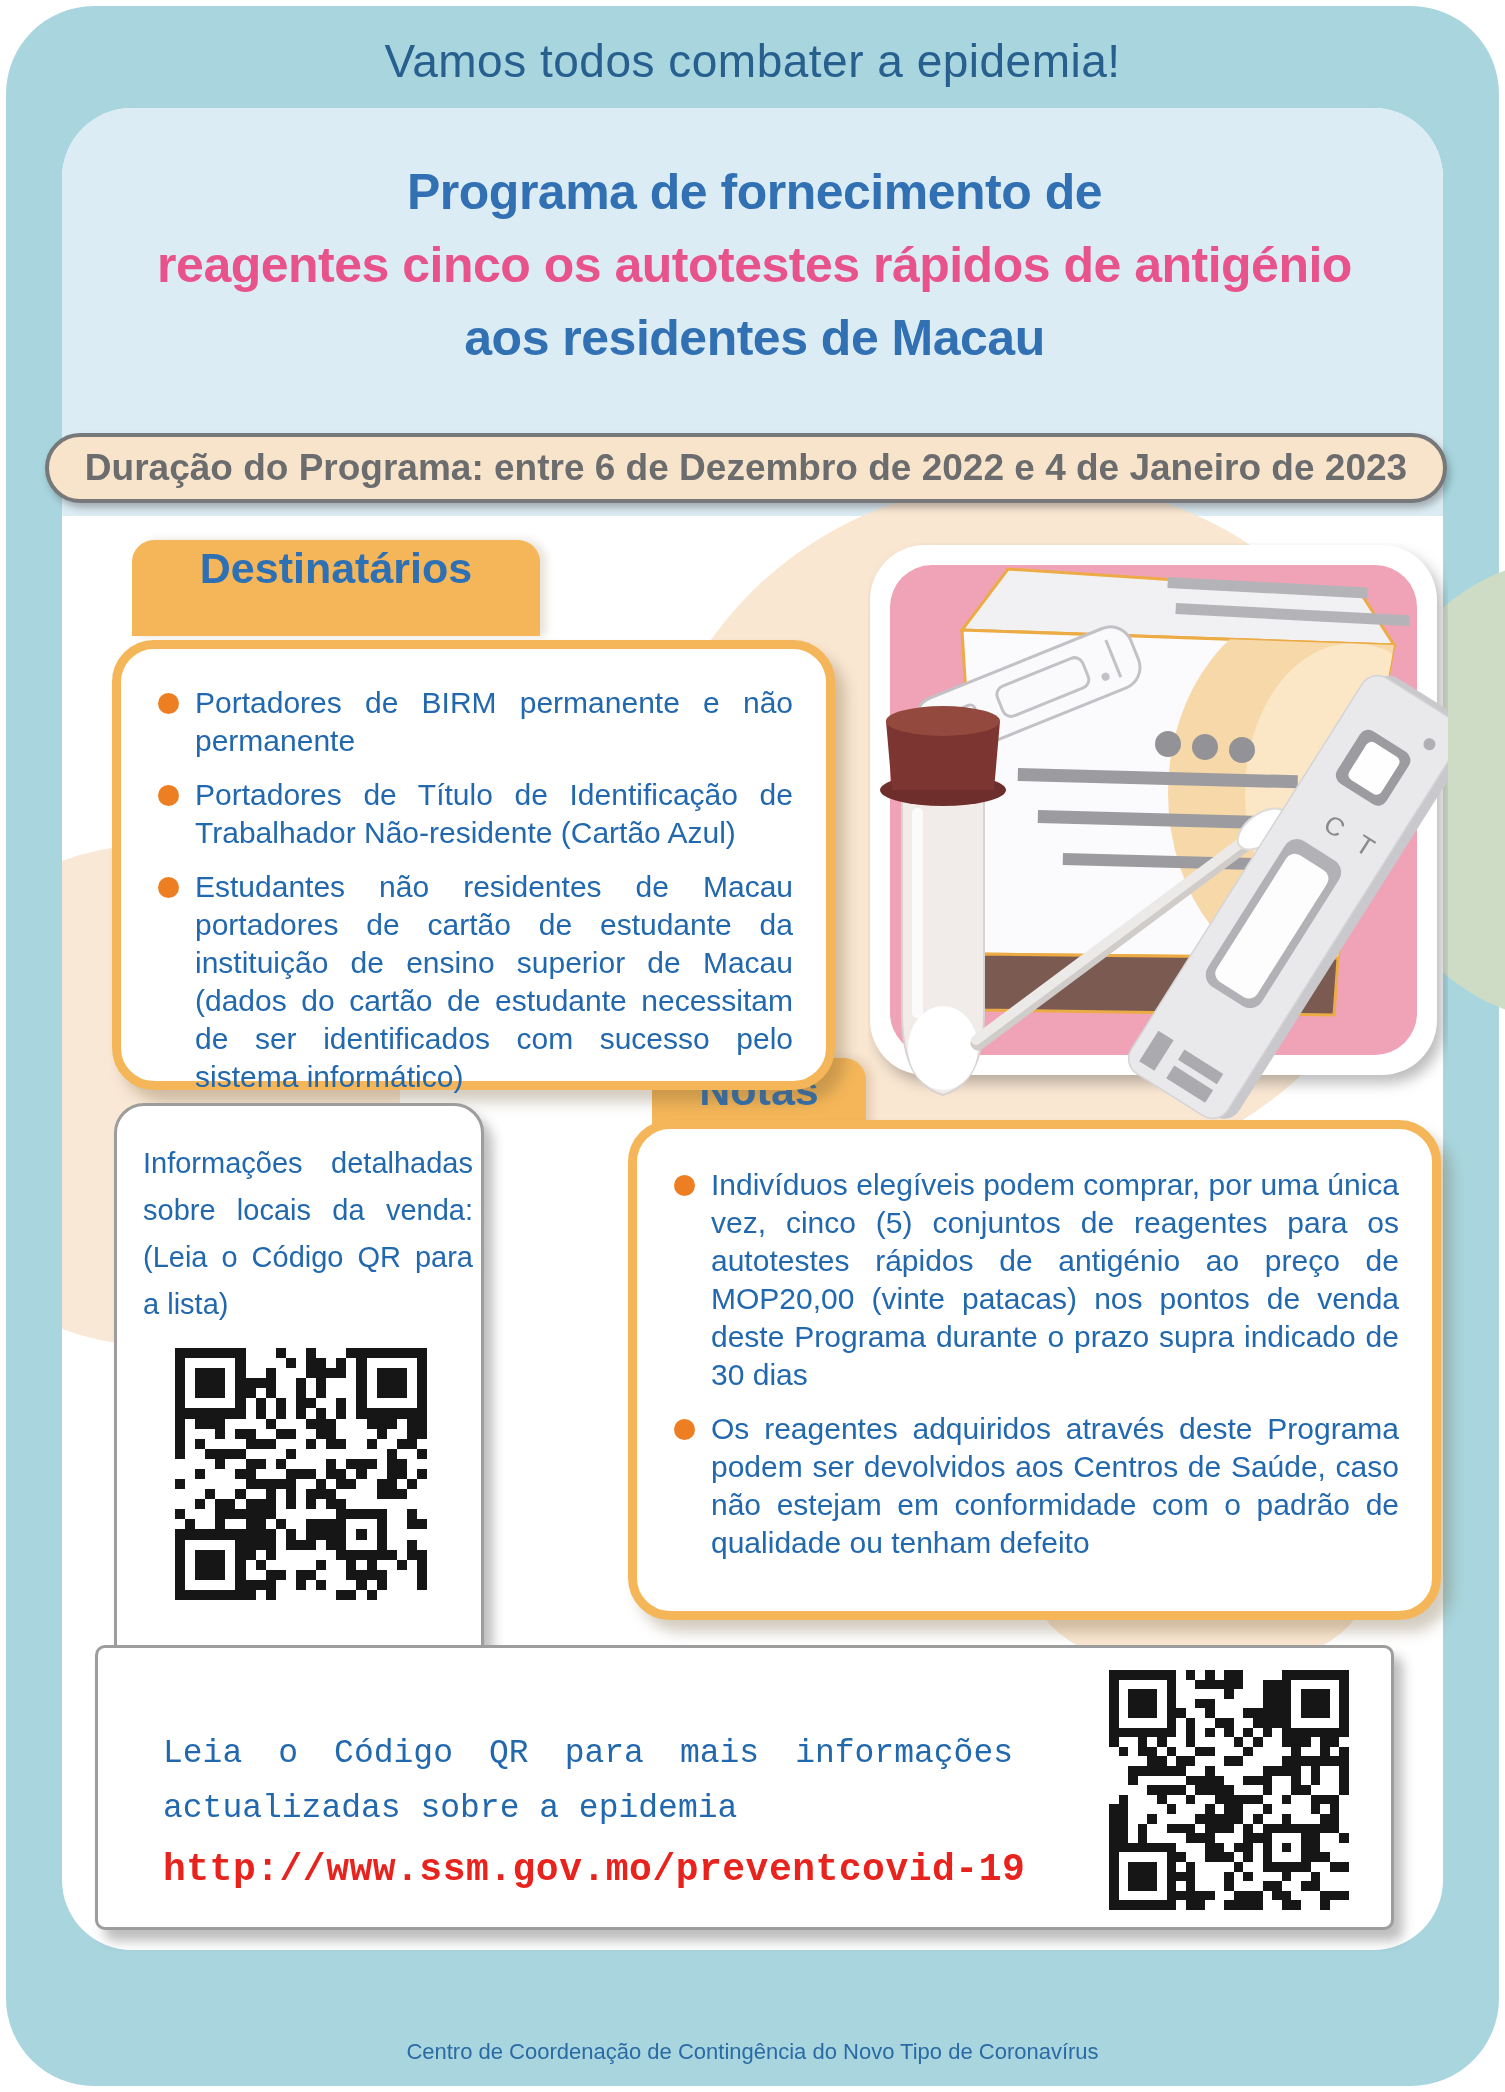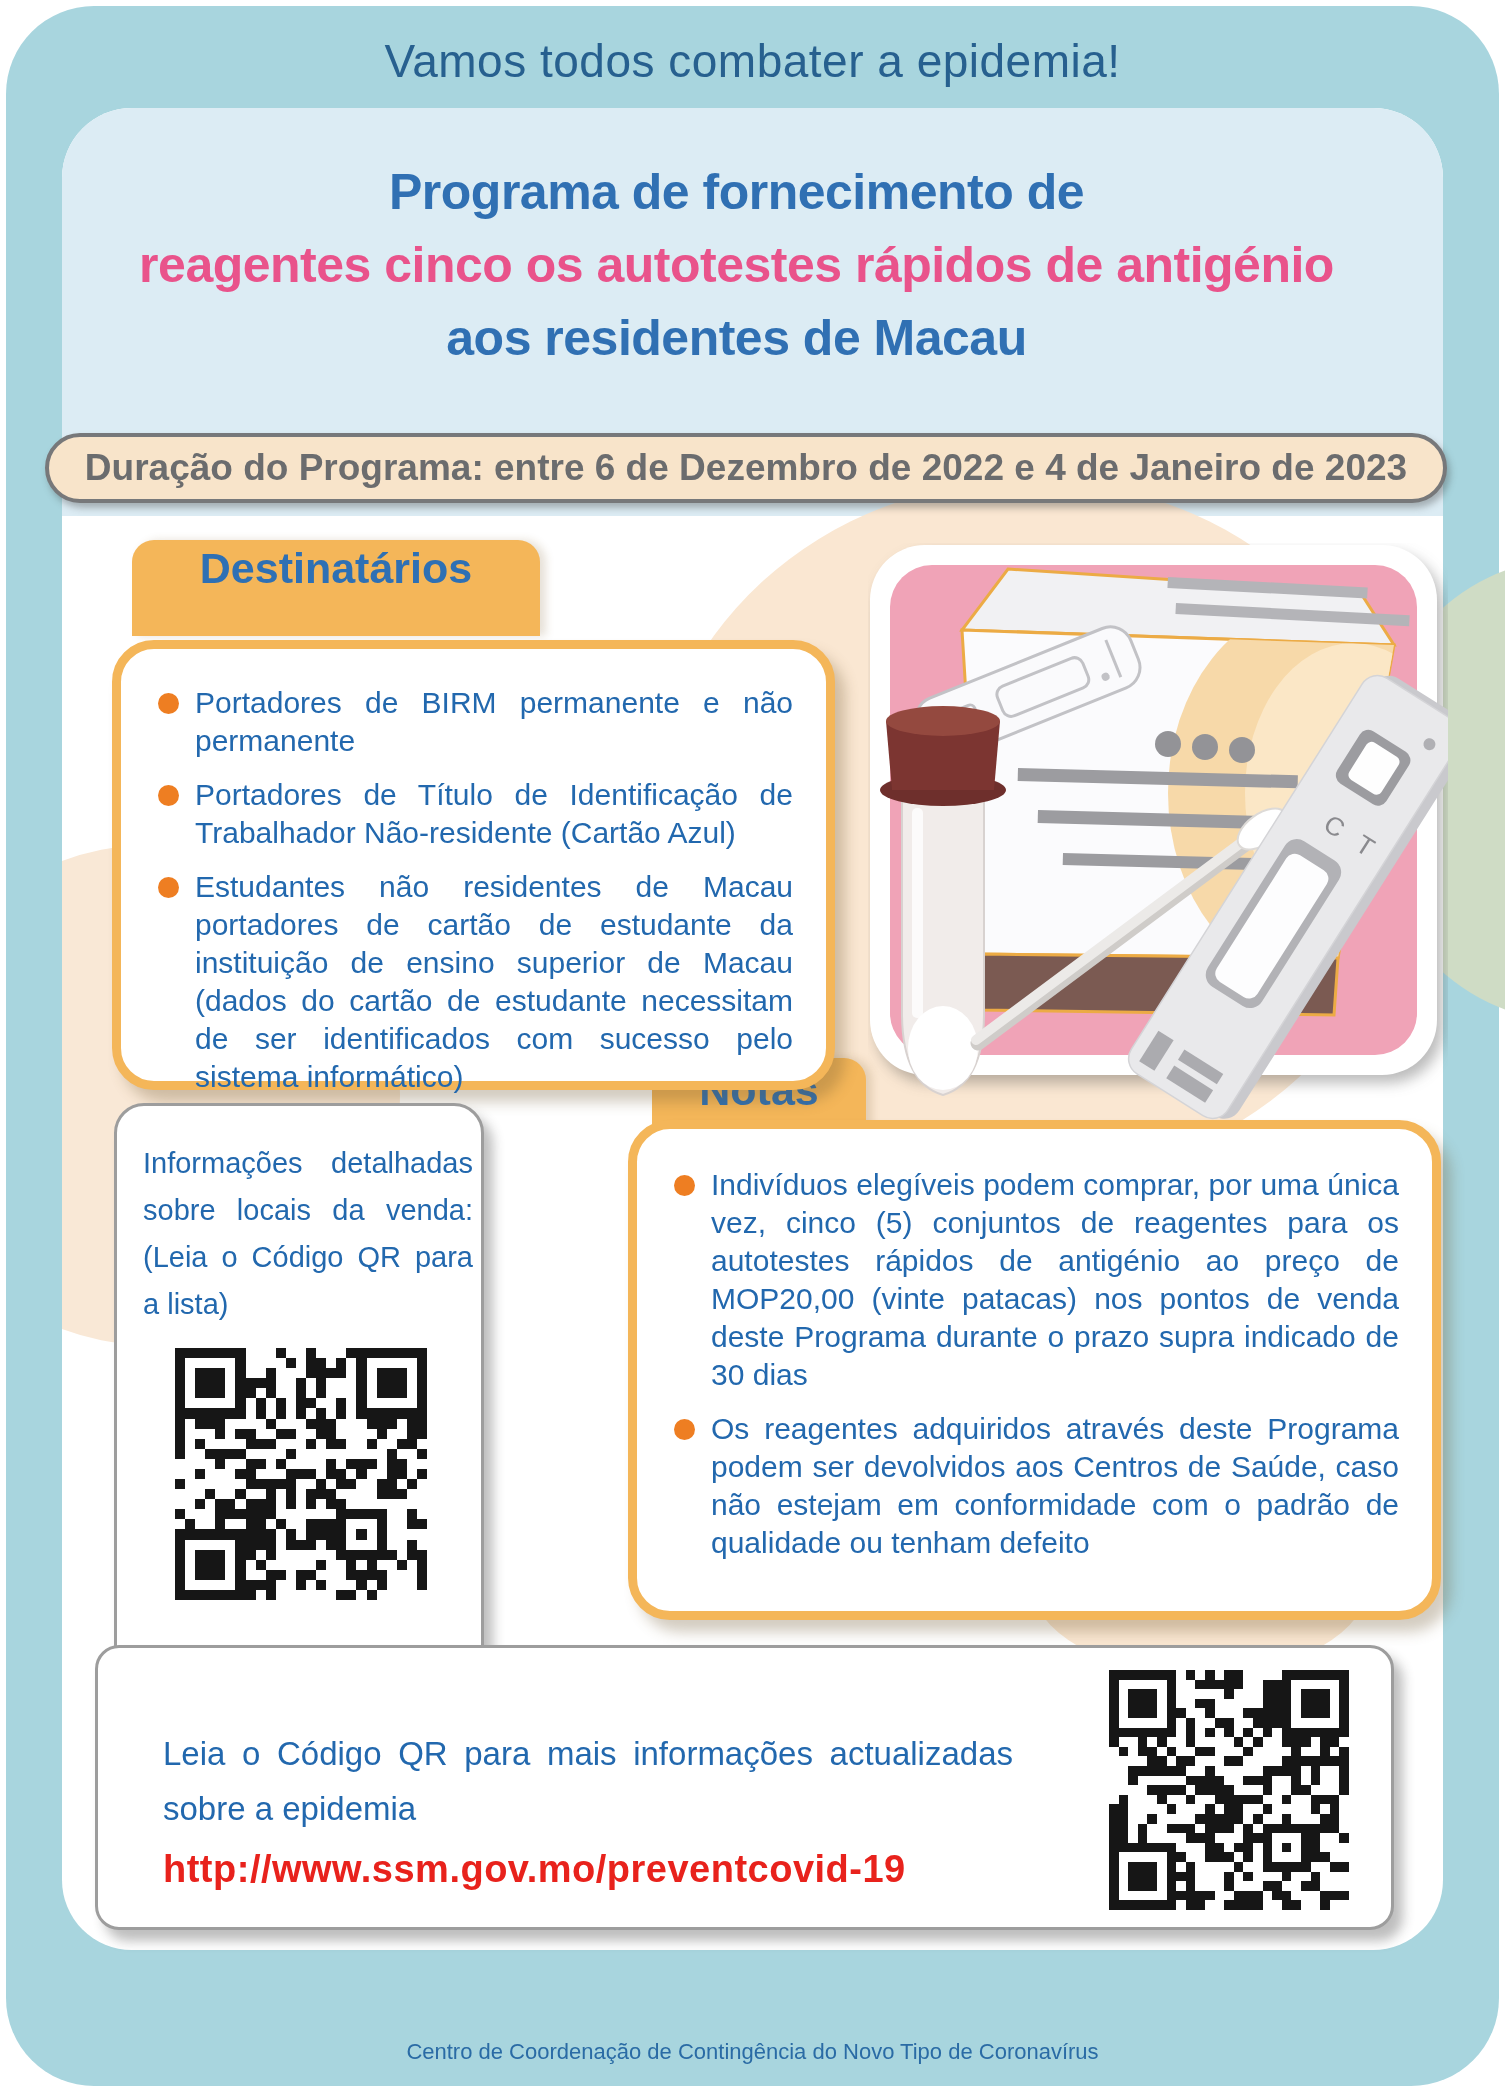--- a/index.html
+++ b/index.html
@@ -29,21 +29,21 @@
   .blob-main {left:588px;top:372px;width:760px;height:700px;background:#fae7d2;}
   .blob-left {left:-162px;top:737px;width:500px;height:500px;background:#f9e8d6;}
   .blob-bottom{left:968px;top:1377px;width:340px;height:190px;background:#fae7d2;}
 
   .banner{
     position:absolute;left:0;top:28px;width:100%;height:66px;z-index:6;
     display:flex;align-items:center;justify-content:center;
     font-size:46px;color:#27608f;letter-spacing:0.5px;
   }
   .title{
-    position:absolute;left:46px;top:156px;width:1381px;z-index:6;
+    position:absolute;left:64px;top:156px;width:1381px;z-index:6;
     text-align:center;font-weight:bold;font-size:50px;line-height:73px;
     letter-spacing:-0.5px;
   }
   .title .t-blue{color:#3070b3;}
   .title .t-pink{color:#e9538b;}
 
   .duration{
     position:absolute;left:45px;top:433px;width:1402px;height:70px;z-index:6;
     background:#f8e4ca;border:4px solid #77787a;border-radius:36px;
     box-sizing:border-box;display:flex;align-items:center;justify-content:center;
@@ -82,21 +82,21 @@
   .kit{position:absolute;left:868px;top:543px;z-index:6;pointer-events:none;}
 
   
   .gbox{
     position:absolute;background:#ffffff;border:3px solid #9d9d9d;
     box-sizing:border-box;z-index:6;
     box-shadow:9px 11px 12px rgba(40,40,40,.30);
   }
   .gbox-sale{left:114px;top:1103px;width:370px;height:572px;border-radius:30px;padding:34px 16px 0 26px;}
   .sale-caption{font-size:29px;line-height:47px;color:#2268ae;text-align:justify;width:330px;}
-  .gbox-info{left:95px;top:1645px;width:1299px;height:285px;border-radius:24px;}
+  .gbox-info{left:95px;top:1645px;width:1299px;height:285px;border-radius:10px;font-family:Liberation Mono, monospace;}
   .info-text{
     position:absolute;left:65px;top:78px;width:850px;
     font-size:33px;line-height:55px;color:#2268ae;text-align:justify;
   }
   .info-url{
     position:absolute;left:65px;top:200px;width:900px;
     font-size:38px;font-weight:bold;color:#e8221c;letter-spacing:0.5px;
   }
   .qr{background:#ffffff;display:block;}
   .qr-sale{position:absolute;left:58px;top:242px;}

